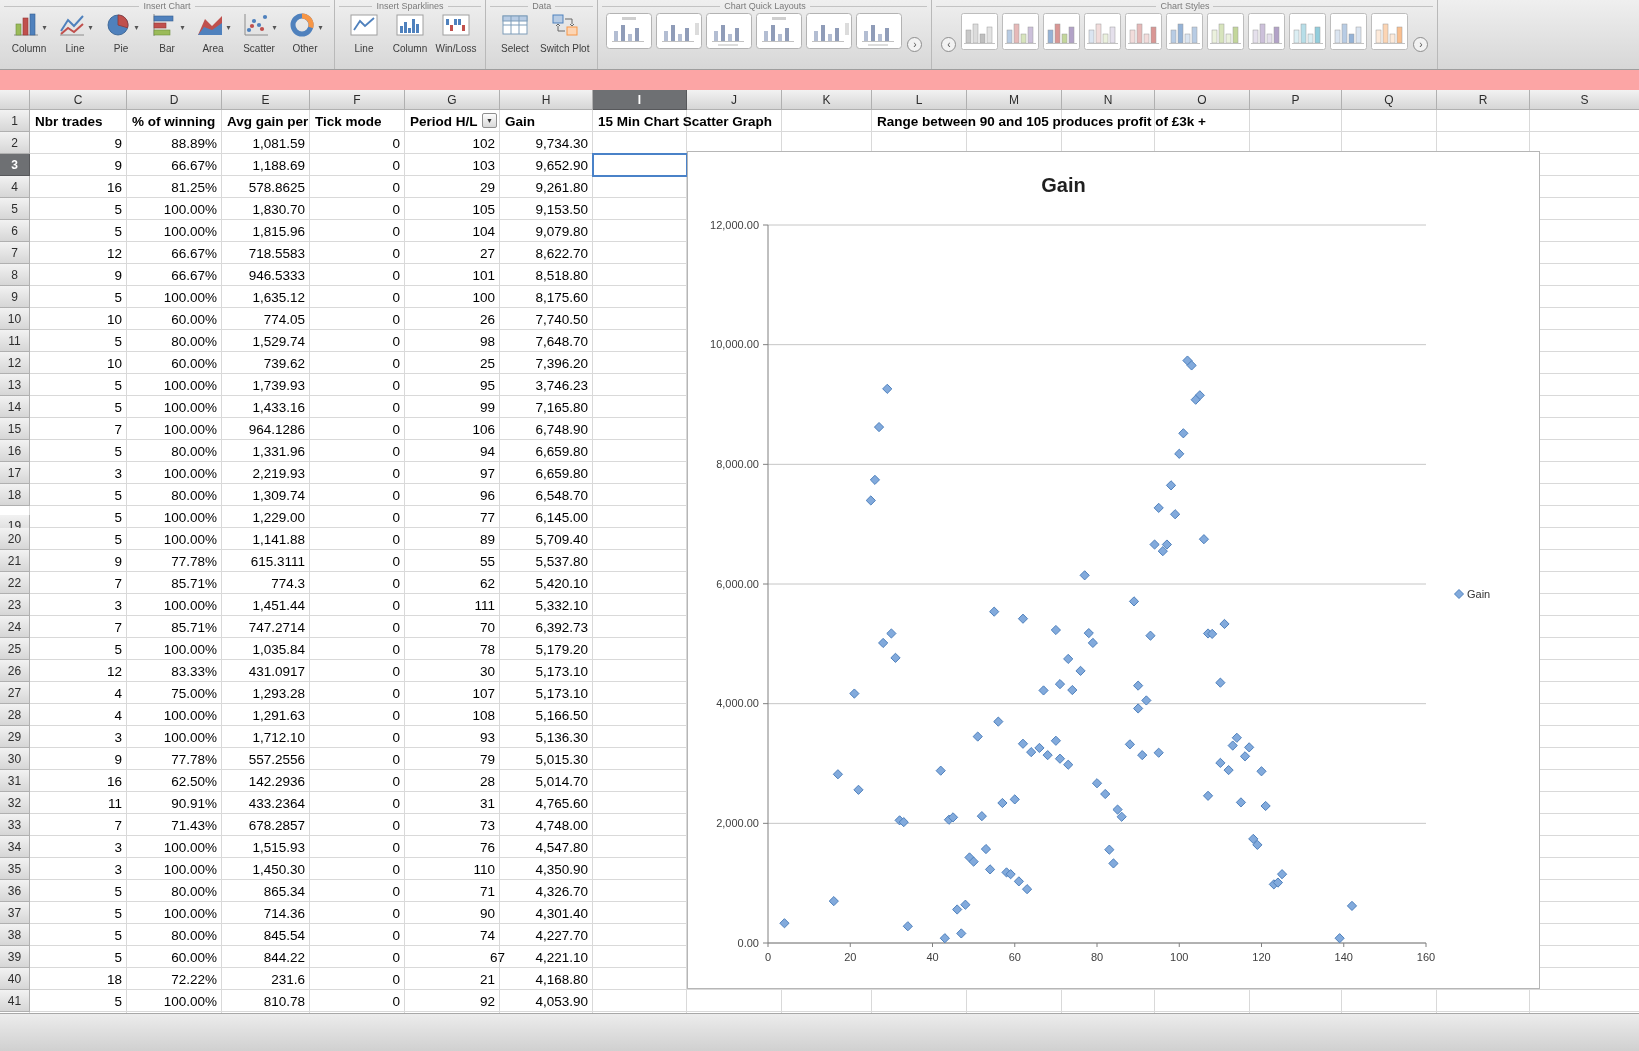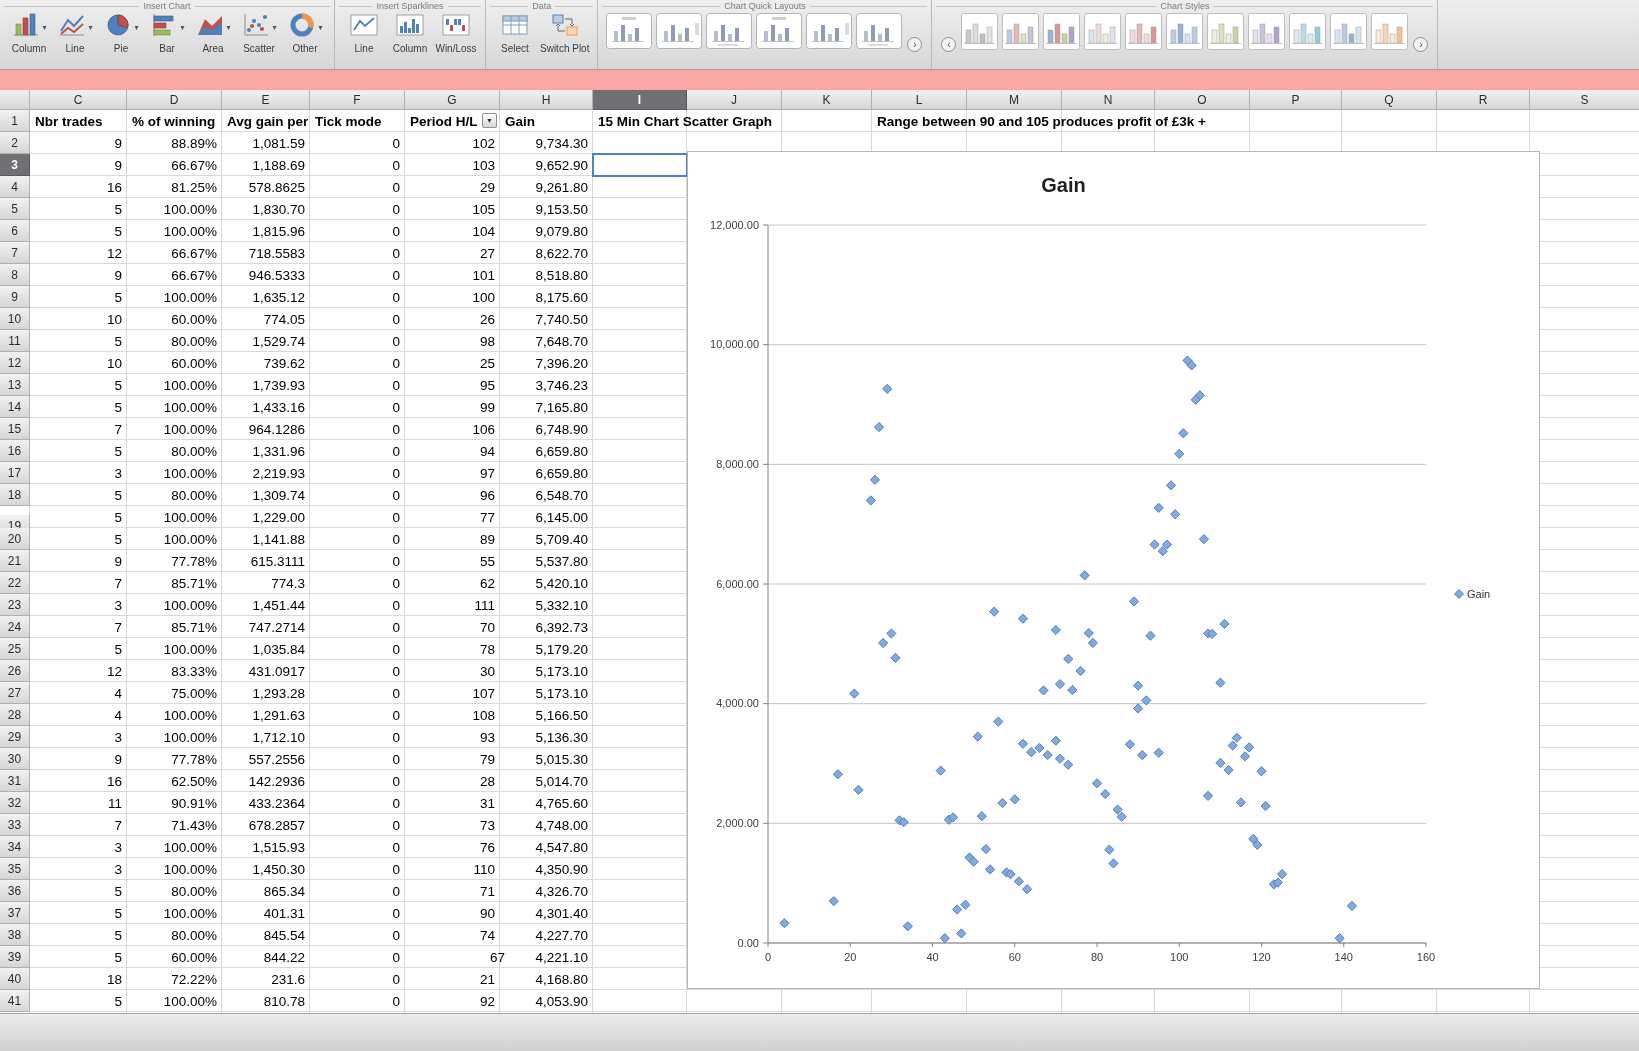--- a/index.html
+++ b/index.html
@@ -727,21 +727,21 @@
         <div class="cell num" style="left:405px;top:768px;width:95px;height:22px">110</div>
         <div class="cell num" style="left:500px;top:768px;width:93px;height:22px">4,350.90</div>
         <div class="cell num" style="left:30px;top:790px;width:97px;height:22px">5</div>
         <div class="cell num" style="left:127px;top:790px;width:95px;height:22px">80.00%</div>
         <div class="cell num" style="left:222px;top:790px;width:88px;height:22px">865.34</div>
         <div class="cell num" style="left:310px;top:790px;width:95px;height:22px">0</div>
         <div class="cell num" style="left:405px;top:790px;width:95px;height:22px">71</div>
         <div class="cell num" style="left:500px;top:790px;width:93px;height:22px">4,326.70</div>
         <div class="cell num" style="left:30px;top:812px;width:97px;height:22px">5</div>
         <div class="cell num" style="left:127px;top:812px;width:95px;height:22px">100.00%</div>
-        <div class="cell num" style="left:222px;top:812px;width:88px;height:22px">401.31</div>
+        <div class="cell num" style="left:222px;top:812px;width:88px;height:22px">714.36</div>
         <div class="cell num" style="left:310px;top:812px;width:95px;height:22px">0</div>
         <div class="cell num" style="left:405px;top:812px;width:95px;height:22px">90</div>
         <div class="cell num" style="left:500px;top:812px;width:93px;height:22px">4,301.40</div>
         <div class="cell num" style="left:30px;top:834px;width:97px;height:22px">5</div>
         <div class="cell num" style="left:127px;top:834px;width:95px;height:22px">80.00%</div>
         <div class="cell num" style="left:222px;top:834px;width:88px;height:22px">845.54</div>
         <div class="cell num" style="left:310px;top:834px;width:95px;height:22px">0</div>
         <div class="cell num" style="left:405px;top:834px;width:95px;height:22px">74</div>
         <div class="cell num" style="left:500px;top:834px;width:93px;height:22px">4,227.70</div>
         <div class="cell num" style="left:30px;top:856px;width:97px;height:22px">5</div>

